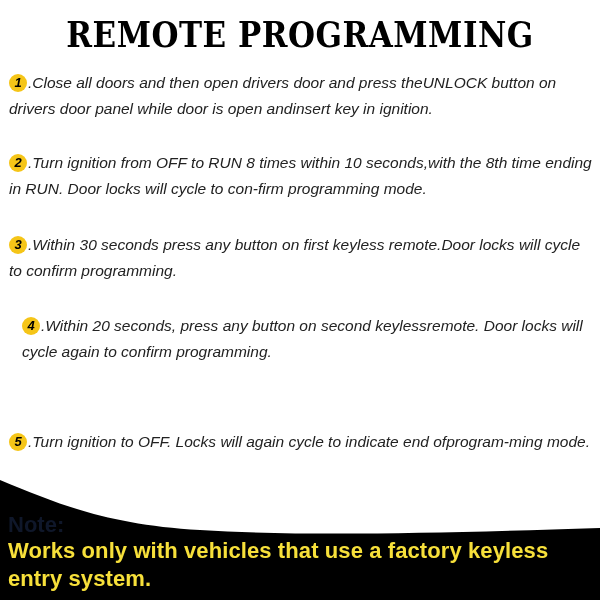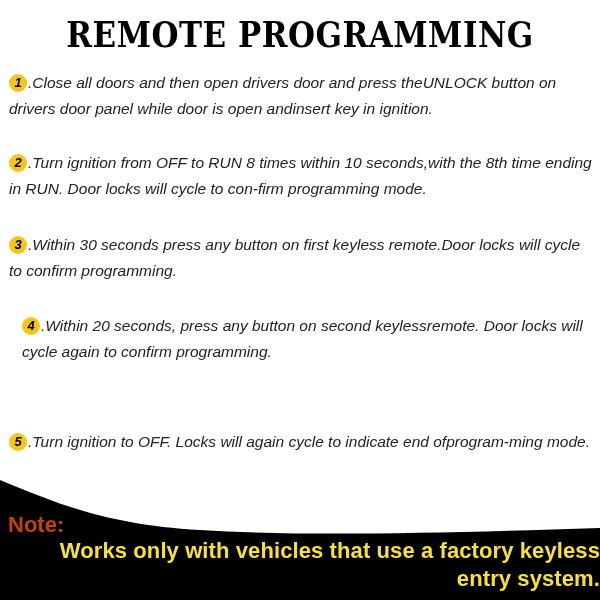--- a/index.html
+++ b/index.html
@@ -24,27 +24,26 @@
       background: #f5c518; color: #000; font-weight: bold; font-size: 13px;
       text-align: center; line-height: 18px; vertical-align: 1px;
       margin-right: 1px;
     }
     .footer {
       position: absolute; left: 0; top: 470px; width: 600px; height: 130px;
     }
     .footer svg { position: absolute; left: 0; top: 0; }
     .note-label {
       position: absolute; left: 8px; top: 512px;
-      font-weight: bold; font-size: 22px; color: #c2410c;
+      font-weight: bold; font-size: 22px; color: #0f172a;
     }
     .note-text {
       position: absolute; left: 8px; top: 537px; width: 592px;
       font-weight: bold; font-size: 22px; line-height: 28px; color: #f7e03a;
       letter-spacing: 0.1px;
-      text-align: right;
     }
   </style>
 </head>
 <body>
 
 <div class="title">REMOTE PROGRAMMING</div>
 
 <div class="step" style="top:70px;">
   <span class="badge">1</span><span>.Close all doors and then open drivers door and press theUNLOCK button on drivers door panel while door is open andinsert key in ignition.</span>
 </div>

